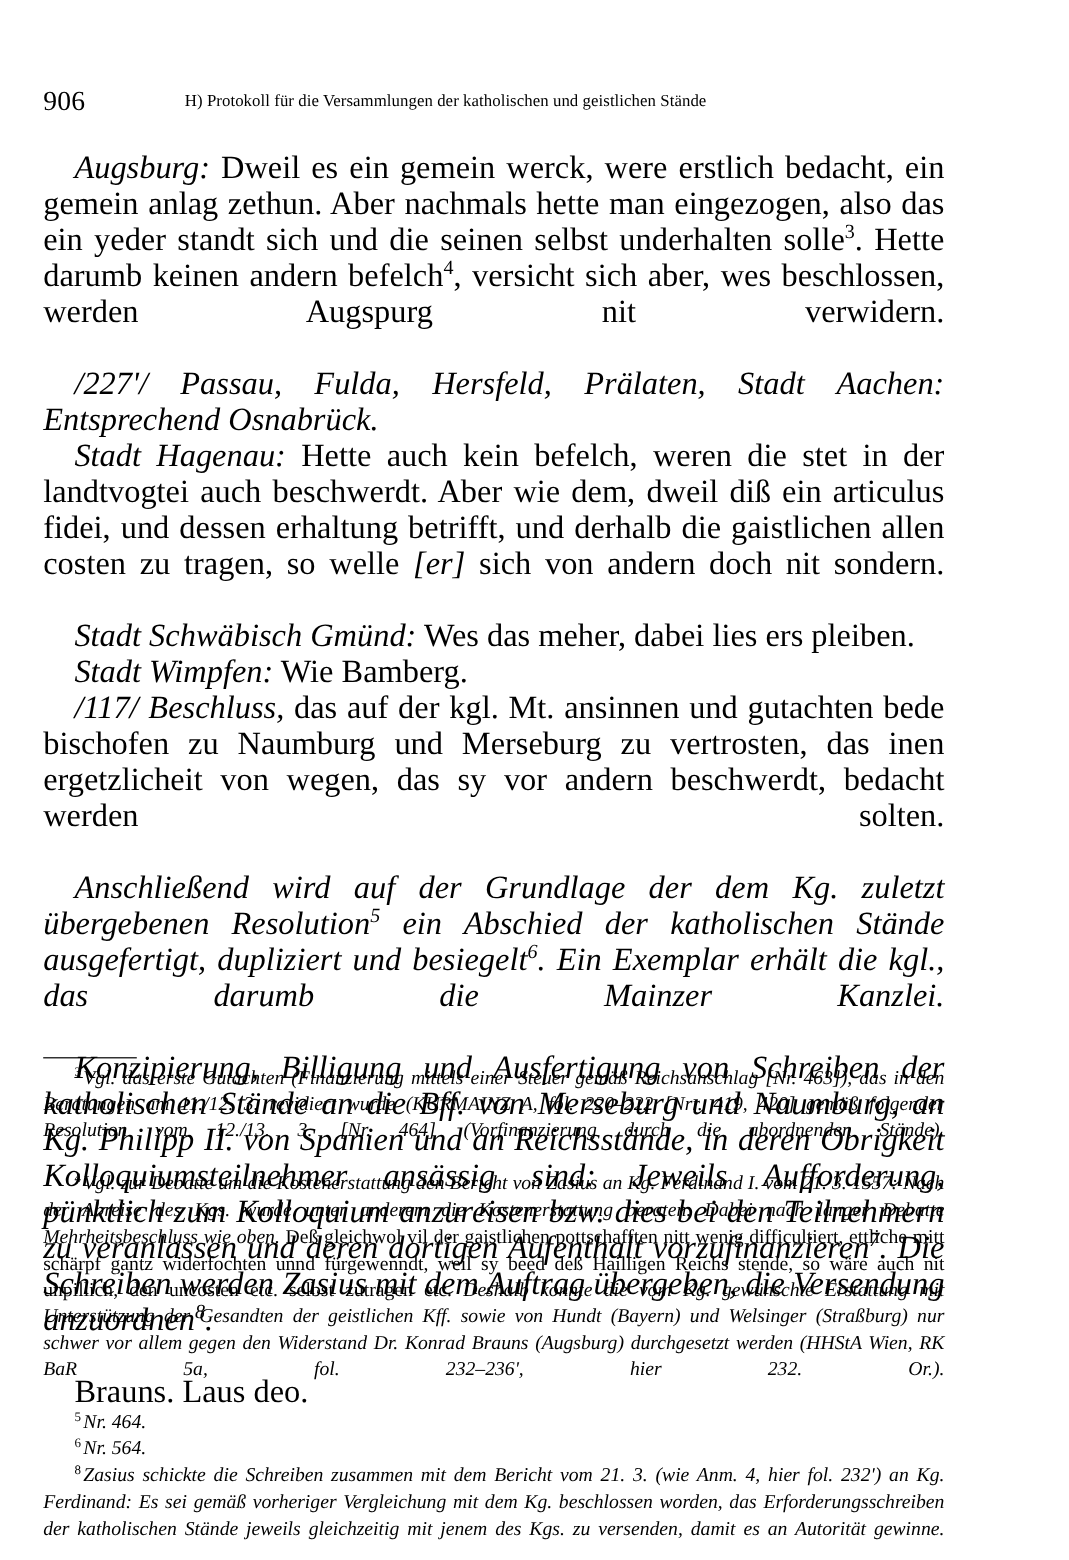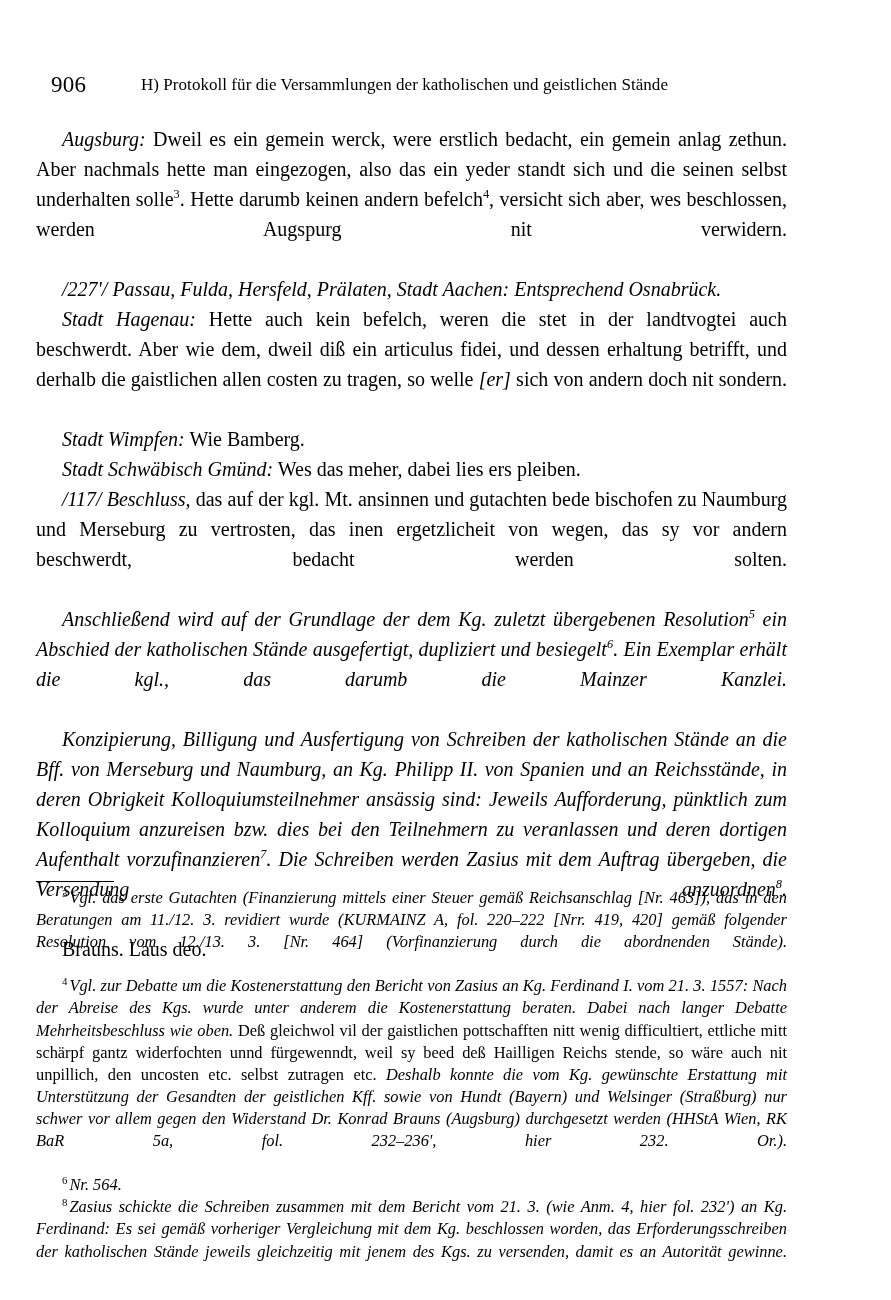--- a/index.html
+++ b/index.html
@@ -20,49 +20,49 @@
     position: relative;
     width: 891px;
     height: 1300px;
     background: #ffffff;
     box-sizing: border-box;
   }
 
   
   .running-head {
     position: absolute;
-    left: 51px;
+    left: 36px;
     top: 72px;
     width: 751px;
     display: flex;
     align-items: center;
     font-size: 20.5px;
     line-height: 26px;
     white-space: nowrap;
-    gap: 20px;
   }
   .folio {
     font-size: 23px;
     letter-spacing: 0.2px;
     margin-right: 28px;
     display: inline-block;
     min-width: 42px;
   }
   .head-title {
-    font-size: 17px;
+    font-size: 14px;
     letter-spacing: 0.05px;
+    margin-left: 48px;
   }
 
   
   .body-text {
     position: absolute;
     left: 36px;
     top: 124px;
     width: 751px;
-    font-size: 20px;
+    font-size: 27px;
     line-height: 30px;
     text-align: justify;
     text-justify: inter-word;
     hyphens: none;
   }
   .body-text p {
     margin: 0;
     text-indent: 26px;
     text-align: justify;
   }
@@ -140,25 +140,25 @@
 
     <p class="short nofill">
       <span class="it">/227'/ Passau, Fulda, Hersfeld, Prälaten, Stadt Aachen: Entsprechend Osnabrück.</span>
     </p>
 
     <p>
       <span class="it">Stadt Hagenau:</span><span class="rm"> Hette auch kein befelch, weren die stet in der landtvogtei auch beschwerdt. Aber wie dem, dweil diß ein articulus fidei, und dessen erhaltung betrifft, und derhalb die gaistlichen allen costen zu tragen, so welle </span><span class="it">[er]</span><span class="rm"> sich von andern doch nit sondern.</span>
     </p>
 
     <p class="nofill">
+      <span class="it">Stadt Schwäbisch Gmünd:</span><span class="rm"> Wes das meher, dabei lies ers pleiben.</span>
+    </p>
+
+    <p class="nofill">
       <span class="it">Stadt Wimpfen:</span><span class="rm"> Wie Bamberg.</span>
-    </p>
-
-    <p class="nofill">
-      <span class="it">Stadt Schwäbisch Gmünd:</span><span class="rm"> Wes das meher, dabei lies ers pleiben.</span>
     </p>
 
     <p>
       <span class="it">/117/ Beschluss,</span><span class="rm"> das auf der kgl. Mt. ansinnen und gutachten bede bischofen zu Naumburg und Merseburg zu vertrosten, das inen ergetzlicheit von wegen, das sy vor andern beschwerdt, bedacht werden solten.</span>
     </p>
 
     <p class="it">
       <span class="it">Anschließend wird auf der Grundlage der dem Kg. zuletzt übergebenen Resolution</span><sup>5</sup><span class="it"> ein Abschied der katholischen Stände ausgefertigt, dupliziert und besiegelt</span><sup>6</sup><span class="it">. Ein Exemplar erhält die kgl., das darumb die Mainzer Kanzlei.</span>
     </p>
 
@@ -177,20 +177,23 @@
   <div class="footnotes">
 
     <p>
       <sup>3</sup><span class="it">Vgl. das erste Gutachten (Finanzierung mittels einer Steuer gemäß Reichsanschlag [Nr. 463]), das in den Beratungen am 11./12. 3. revidiert wurde (KURMAINZ A, fol. 220–222 [Nrr. 419, 420] gemäß folgender Resolution vom 12./13. 3. [Nr. 464] (Vorfinanzierung durch die abordnenden Stände).</span>
     </p>
 
     <p>
       <sup>4</sup><span class="it">Vgl. zur Debatte um die Kostenerstattung den Bericht von Zasius an Kg. Ferdinand I. vom 21. 3. 1557: Nach der Abreise des Kgs. wurde unter anderem die Kostenerstattung beraten. Dabei nach langer Debatte Mehrheitsbeschluss wie oben. </span><span class="rm">Deß gleichwol vil der gaistlichen pottschafften nitt wenig difficultiert, ettliche mitt schärpf gantz widerfochten unnd fürgewenndt, weil sy beed deß Hailligen Reichs stende, so wäre auch nit unpillich, den uncosten etc. selbst zutragen etc. </span><span class="it">Deshalb konnte die vom Kg. gewünschte Erstattung mit Unterstützung der Gesandten der geistlichen Kff. sowie von Hundt (Bayern) und Welsinger (Straßburg) nur schwer vor allem gegen den Widerstand Dr. Konrad Brauns (Augsburg) durchgesetzt werden (HHStA Wien, RK BaR 5a, fol. 232–236', hier 232. Or.).</span>
     </p>
 
+    <p class="short">
+      <sup>5</sup><span class="it">Nr. 464.</span>
+    </p>
 
     <p class="short">
       <sup>6</sup><span class="it">Nr. 564.</span>
     </p>
 
 
     <p>
       <sup>8</sup><span class="it">Zasius schickte die Schreiben zusammen mit dem Bericht vom 21. 3. (wie Anm. 4, hier fol. 232') an Kg. Ferdinand: Es sei gemäß vorheriger Vergleichung mit dem Kg. beschlossen worden, das Erforderungsschreiben der katholischen Stände jeweils gleichzeitig mit jenem des Kgs. zu versenden, damit es an Autorität gewinne.</span>
     </p>
 

